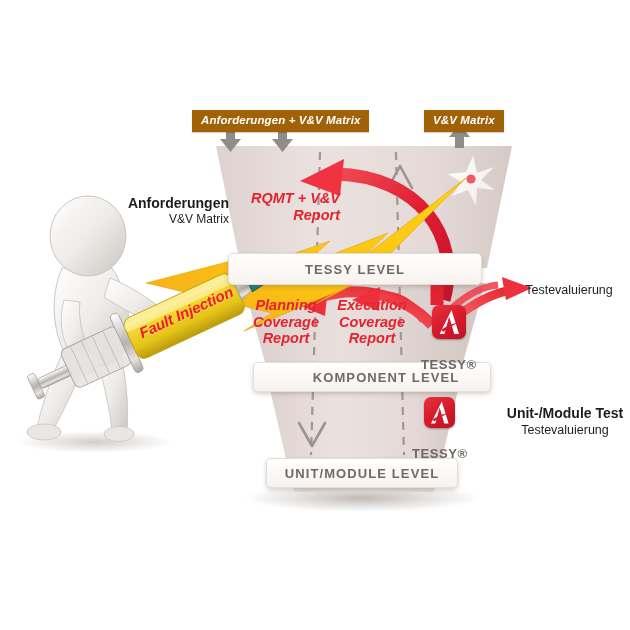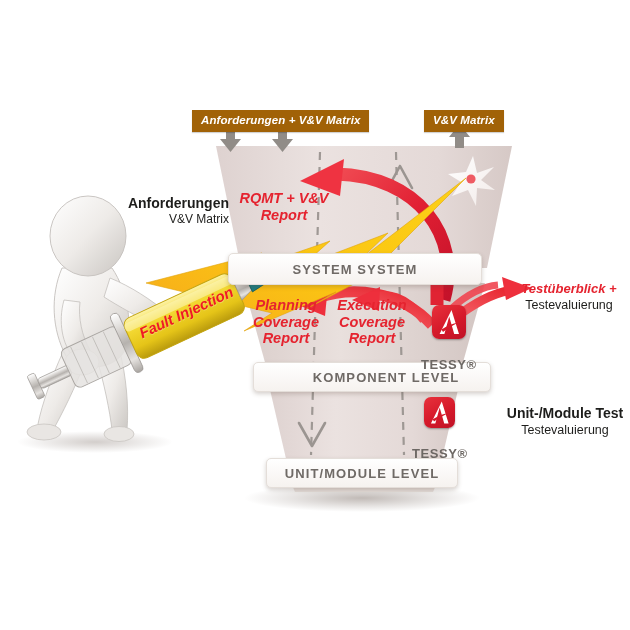--- a/index.html
+++ b/index.html
@@ -265,30 +265,30 @@
   </svg>
 
   <div class="txt srcbox" style="left:192px; top:110px;">
     <span>Anforderungen + V&amp;V Matrix</span>
   </div>
   <div class="txt srcbox" style="left:424px; top:110px;">
     <span>V&amp;V Matrix</span>
   </div>
 
   <div class="levelbar" style="left:228px; top:253px; width:252px; height:30px;">
-    <span>SYSTEM SYSTEM</span>
+    <span>TESSY LEVEL</span>
   </div>
   <div class="levelbar" style="left:253px; top:362px; width:208px; height:28px;padding-left:28px;">
     <span>KOMPONENT LEVEL</span>
   </div>
   <div class="levelbar" style="left:266px; top:458px; width:190px; height:28px;">
     <span>UNIT/MODULE LEVEL</span>
   </div>
 
-  <div class="txt redlabel" style="left:228px; top:190px; width:112px;">
+  <div class="txt redlabel" style="left:228px; top:190px; width:112px;text-align:right;">
     <div>RQMT + V&amp;V</div>
     <div>Report</div>
   </div>
 
   <div class="txt redlabel" style="left:246px; top:297px; width:80px;">
     <div>Planning</div>
     <div>Coverage</div>
     <div>Report</div>
   </div>
 
@@ -319,21 +319,20 @@
   </div>
 
   <div class="txt blklabel" style="left:124px; top:194px; text-align:right; width:105px;">
     <div><b>Anforderungen</b></div>
     <div class="sub">V&amp;V Matrix</div>
   </div>
 
   <div class="fault" style="left:140px; top:325px;">Fault Injection</div>
 
   <div class="txt" style="left:508px; top:282px; width:122px; text-align:center;">
-    <div class="redlabel" style="font-size:13px;">Testüberblick +</div>
     <div class="blklabel sub">Testevaluierung</div>
   </div>
 
   <div class="txt" style="left:500px; top:404px; width:130px; text-align:center;">
     <div class="blklabel">
       <b>Unit-/Module Test</b>
     </div>
     <div class="blklabel sub">Testevaluierung</div>
   </div>
 

